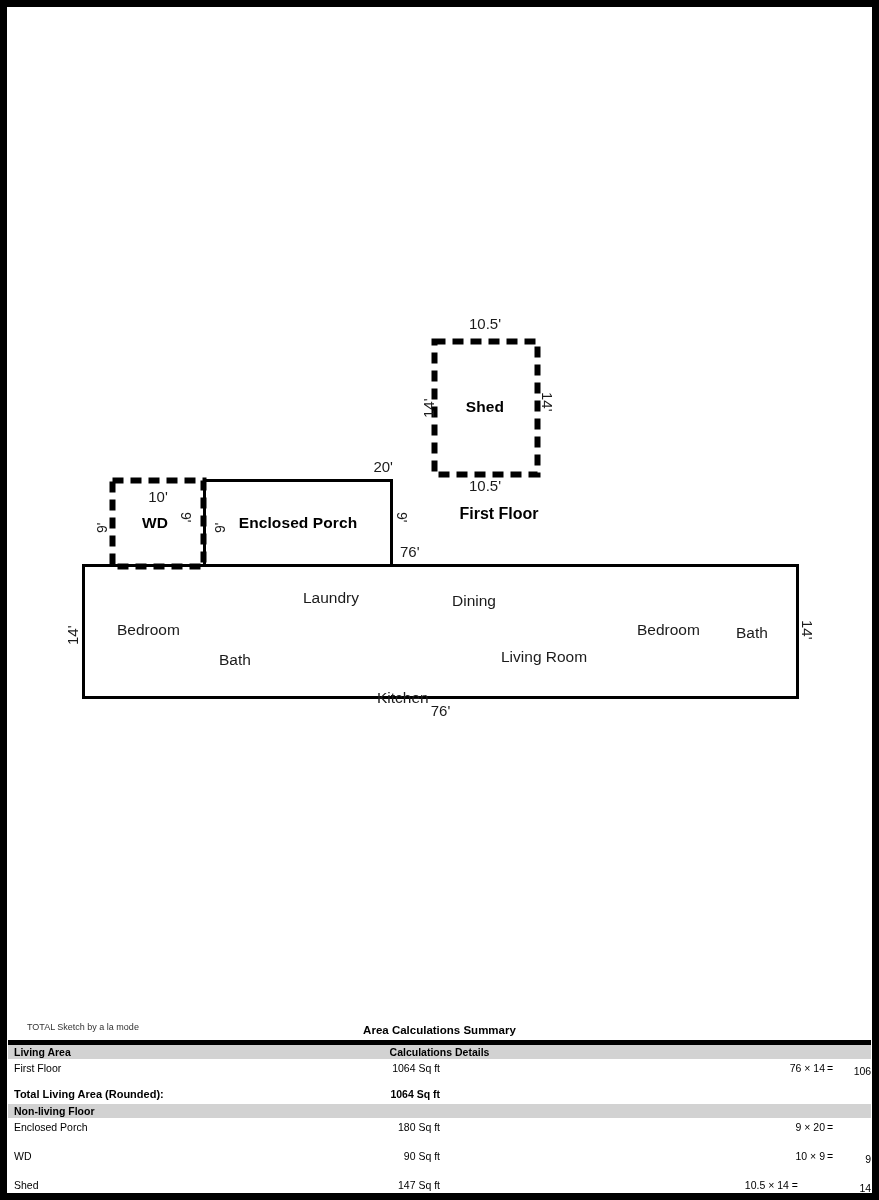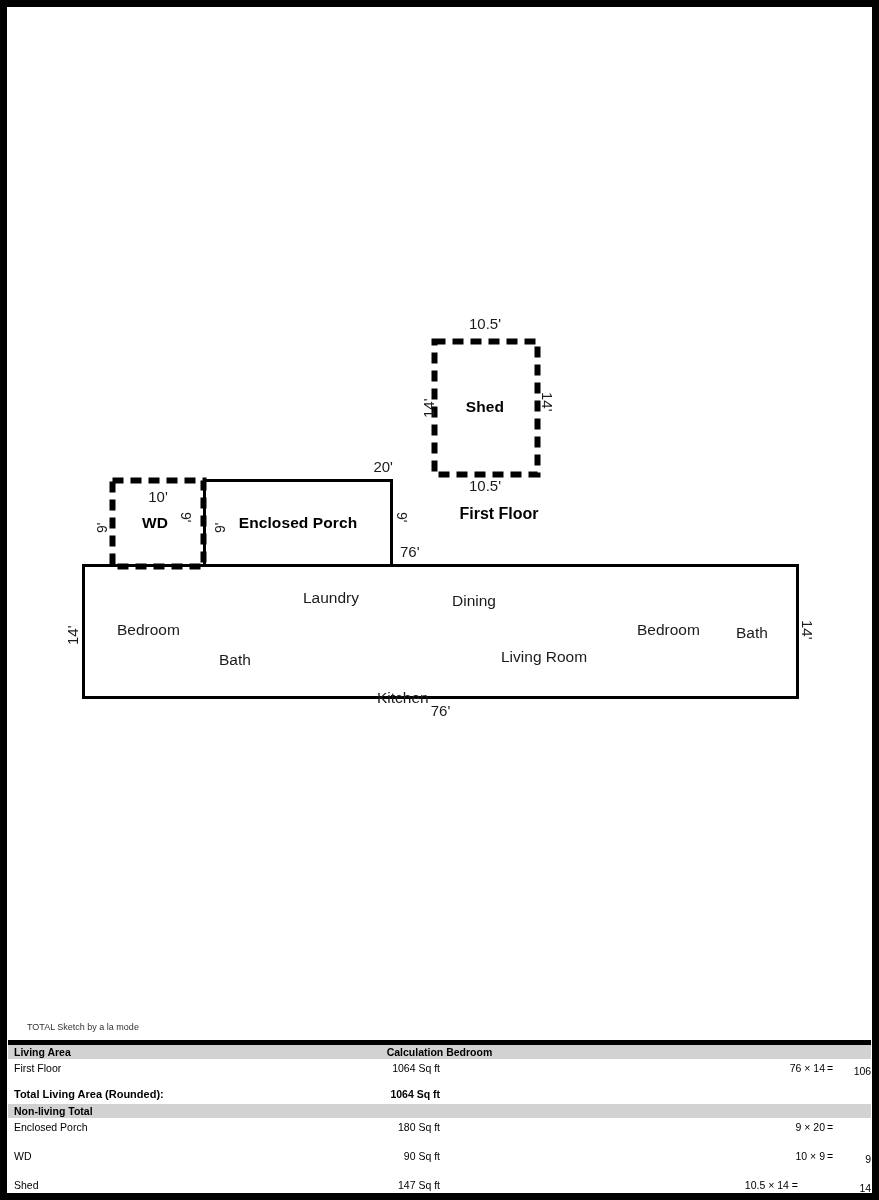--- a/index.html
+++ b/index.html
@@ -273,44 +273,45 @@
     <div class="room-label" style="left:117px; top:621px;">Bedroom</div>
     <div class="room-label" style="left:637px; top:621px;">Bedroom</div>
     <div class="room-label" style="left:736px; top:624px;">Bath</div>
     <div class="room-label" style="left:219px; top:651px;">Bath</div>
     <div class="room-label" style="left:377px; top:689px;">Kitchen</div>
     <div class="room-label" style="left:501px; top:648px;">Living Room</div>
 
   </div>
 
   <div id="sketch-credit">TOTAL Sketch by a la mode</div>
+  <div id="summary-title">Area Calculations Summary</div>
   <div id="summary-rule"></div>
 
   <div id="summary-table">
 
     <div class="sec-row">
       <span class="sec-left">Living Area</span>
-      <span class="sec-mid">Calculation Bedroom</span>
+      <span class="sec-mid">Calculations Details</span>
     </div>
 
     <div class="data-row">
       <span class="c-name">First Floor</span>
       <span class="c-area">1064 Sq ft</span>
       <span class="c-calc">76 × 14</span>
       <span class="c-eq">=</span>
       <span class="c-res" style="left:840px; width:32px;">1064</span>
     </div>
 
     <div class="total-row">
       <span class="t-label">Total Living Area (Rounded):</span>
       <span class="t-value">1064 Sq ft</span>
     </div>
 
     <div class="sec-row">
-      <span class="sec-left">Non-living Total</span>
+      <span class="sec-left">Non-living Floor</span>
     </div>
 
     <div class="data-row tall">
       <span class="c-name">Enclosed Porch</span>
       <span class="c-area">180 Sq ft</span>
       <span class="c-calc">9 × 20</span>
       <span class="c-eq">=</span>
       <span class="c-res" style="left:840px; width:32px;margin-top:40px;">180</span>
     </div>
 

